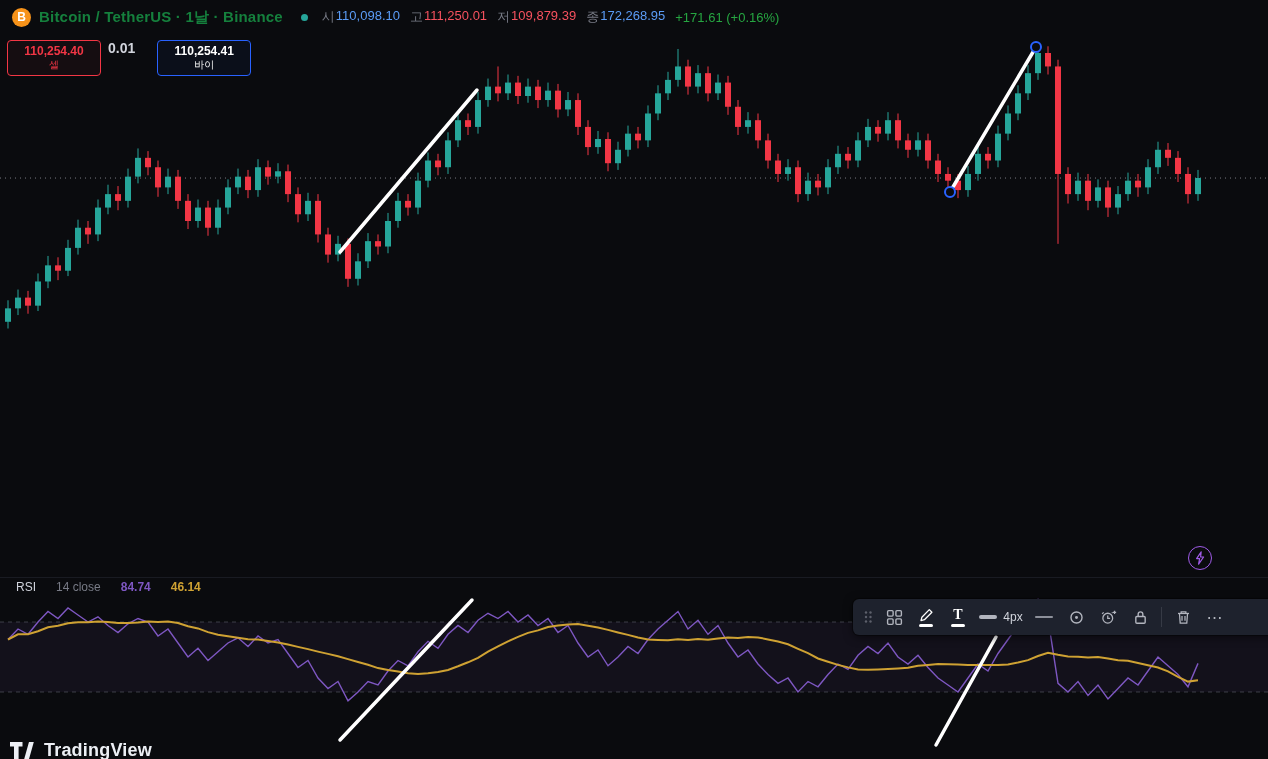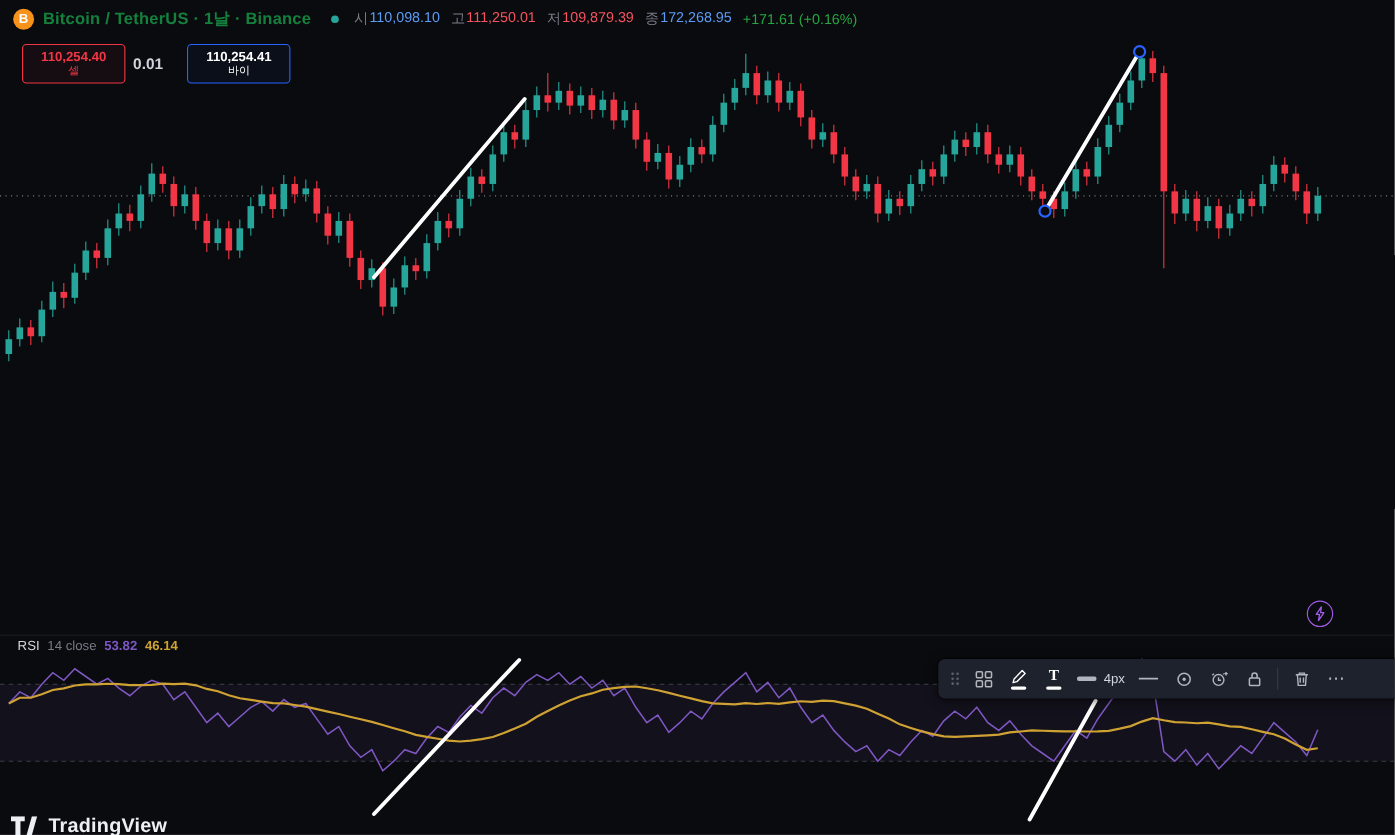--- a/index.html
+++ b/index.html
@@ -23,38 +23,38 @@
   }
   .symbol-title{font-size:15px;font-weight:700;color:#15803d;letter-spacing:.2px;}
   .status-dot{width:7px;height:7px;border-radius:50%;background:var(--up,#26a69a);margin:0 6px 0 10px;}
   .ohlc{display:flex;align-items:center;gap:10px;font-size:13px;}
   .ohlc .pair{display:flex;gap:1px;}
   .ohlc-label{color:var(--muted,#787b86);}
   .v-blue{color:var(--blue-val,#5b9cf6);}
   .v-red{color:var(--red-val,#f7525f);}
   .v-green{color:var(--green-val,#26a641);}
   
-  .trade-widget{position:absolute;top:40px;left:20px;display:flex;align-items:center;gap:7px;z-index:6;}
+  .trade-widget{position:absolute;top:40px;left:7px;display:flex;gap:7px;z-index:6;}
   .trade-btn{
     width:92px;height:34px;border-radius:4px;border:1px solid;cursor:pointer;
     display:flex;flex-direction:column;align-items:center;justify-content:center;line-height:1.15;
     background:rgba(255,255,255,0.02);
   }
   .trade-btn .price{font-size:12px;font-weight:700;}
   .trade-btn .side{font-size:10px;}
   .trade-btn.sell{border-color:var(--down,#f23645);color:var(--down,#f23645);background:rgba(242,54,69,.05);}
   .trade-btn.buy{border-color:var(--accent,#2962ff);color:#ffffff;background:rgba(41,98,255,.05);margin-left:15px;}
   .spread{font-size:14px;color:#d1d4dc;font-weight:700;}
   
   .price-pane{position:absolute;top:35px;left:0;}
   .pane-sep{position:absolute;top:577px;left:0;right:0;height:1px;background:#23273199;z-index:4;}
   .rsi-pane{position:absolute;top:577px;left:0;}
   .rsi-legend{
     position:absolute;top:580px;left:16px;z-index:5;
-    display:flex;align-items:center;gap:7px;font-size:12px;
+    display:flex;align-items:center;gap:20px;font-size:12px;
   }
   .rsi-name{color:#d1d4dc;}
   .rsi-params{color:var(--muted,#787b86);}
   .rsi-val{color:var(--rsi,#7e57c2);font-weight:700;}
   .rsi-ma-val{color:var(--rsi-ma,#cfa233);font-weight:700;}
   
   .float-toolbar{
     position:absolute;top:599px;left:853px;width:432px;height:36px;z-index:10;
     background:var(--toolbar-bg,#1e222d);border-radius:6px;
     box-shadow:0 2px 10px rgba(0,0,0,.55), 0 0 0 1px #00000055;
@@ -620,21 +620,21 @@
       <line x1="0" y1="115" x2="1268" y2="115" stroke="#787b86" stroke-width="1" stroke-dasharray="4,4" opacity="0.45"></line>
       <polyline points="8,62.5 18,52.0 28,57.3 38,45.0 48,34.5 58,41.5 68,31.0 78,38.0 88,45.0 98,39.8 108,48.5 118,55.5 128,46.8 138,41.5 148,45.0 158,59.0 168,52.0 178,66.0 188,80.0 198,71.3 208,83.5 218,74.8 228,66.0 238,60.8 248,69.5 258,59.0 268,66.0 278,62.5 288,76.5 298,90.5 308,83.5 318,101.0 328,111.5 338,104.5 348,123.8 358,115.0 368,104.5 378,108.0 388,94.0 398,83.5 408,88.8 418,74.8 428,64.3 438,71.3 448,57.3 458,48.5 468,55.5 478,43.3 488,36.3 498,41.5 508,34.5 518,45.0 528,38.0 538,48.5 548,41.5 558,55.5 568,48.5 578,66.0 588,80.0 598,73.0 608,88.8 618,80.0 628,69.5 638,76.5 648,62.5 658,52.0 668,43.3 678,34.5 688,52.0 698,43.3 708,57.3 718,48.5 728,66.0 738,80.0 748,73.0 758,87.0 768,97.5 778,106.3 788,101.0 798,115.0 808,104.5 818,109.8 828,97.5 838,87.0 848,92.3 858,78.3 868,69.5 878,76.5 888,66.0 898,80.0 908,87.0 918,78.3 928,90.5 938,101.0 948,108.0 958,115.0 968,101.0 978,87.0 988,94.0 998,76.5 1008,62.5 1018,48.5 1028,34.5 1038,22.3 1048,41.5 1058,106.3 1068,115.0 1078,104.5 1088,118.5 1098,108.0 1108,122.0 1118,111.5 1128,101.0 1138,108.0 1148,94.0 1158,80.0 1168,88.8 1178,97.5 1188,109.8 1198,86.4" fill="none" stroke="#7e57c2" stroke-width="1.4"></polyline>
       <polyline points="8,62.5 18,57.3 28,57.3 38,54.2 48,50.3 58,48.8 68,46.2 78,45.2 88,45.2 98,44.6 108,45.0 118,45.9 128,45.9 138,45.6 148,44.4 158,44.9 168,44.5 178,46.0 188,49.3 198,51.4 208,55.1 218,57.8 228,59.3 238,60.8 248,62.2 258,62.5 268,63.9 278,65.4 288,67.6 298,69.9 308,72.1 318,74.6 328,76.9 338,79.3 348,82.1 358,85.0 368,87.8 378,91.1 388,92.9 398,94.6 408,96.3 418,97.1 428,96.3 438,94.9 448,93.0 458,89.3 468,85.3 478,80.9 488,74.6 498,69.4 508,64.4 518,59.9 528,55.9 538,53.4 548,50.0 558,48.6 568,47.5 578,47.1 588,48.7 598,50.5 608,52.9 618,55.5 628,57.9 638,60.4 648,62.4 658,62.9 668,63.3 678,62.2 688,63.0 698,62.1 708,62.8 718,61.5 728,60.5 738,61.0 748,59.9 758,60.4 768,62.4 778,64.5 788,67.3 798,71.8 808,76.1 818,81.5 828,84.8 838,87.9 848,90.4 858,92.5 868,92.8 878,92.5 888,92.0 898,91.5 908,90.8 918,88.8 928,88.0 938,87.0 948,87.3 958,87.6 968,87.9 978,87.9 988,88.0 998,87.9 1008,87.4 1018,85.4 1028,83.1 1038,79.0 1048,75.8 1058,77.8 1068,79.5 1078,79.8 1088,80.5 1098,80.0 1108,81.5 1118,83.3 1128,83.8 1138,86.0 1148,88.3 1158,90.5 1168,94.4 1178,99.8 1188,104.6 1198,103.2" fill="none" stroke="#cfa233" stroke-width="2"></polyline>
       <line x1="340" y1="163" x2="472" y2="23" stroke="#ffffff" stroke-width="3.5" stroke-linecap="round"></line>
       <line x1="936" y1="168" x2="996" y2="60" stroke="#ffffff" stroke-width="3.5" stroke-linecap="round"></line>
     </svg>
 
   <div class="rsi-legend">
     <span class="rsi-name">RSI</span>
     <span class="rsi-params">14 close</span>
-    <span class="rsi-val">53.82</span>
+    <span class="rsi-val">84.74</span>
     <span class="rsi-ma-val">46.14</span>
   </div>
 
   <div class="float-toolbar">
     <div class="tb-btn tb-handle">
       <svg width="12" height="16" viewBox="0 0 12 16">
           <g fill="currentColor">
             <circle cx="4" cy="3.5" r="1.2"></circle>
             <circle cx="4" cy="8" r="1.2"></circle>
             <circle cx="4" cy="12.5" r="1.2"></circle>

